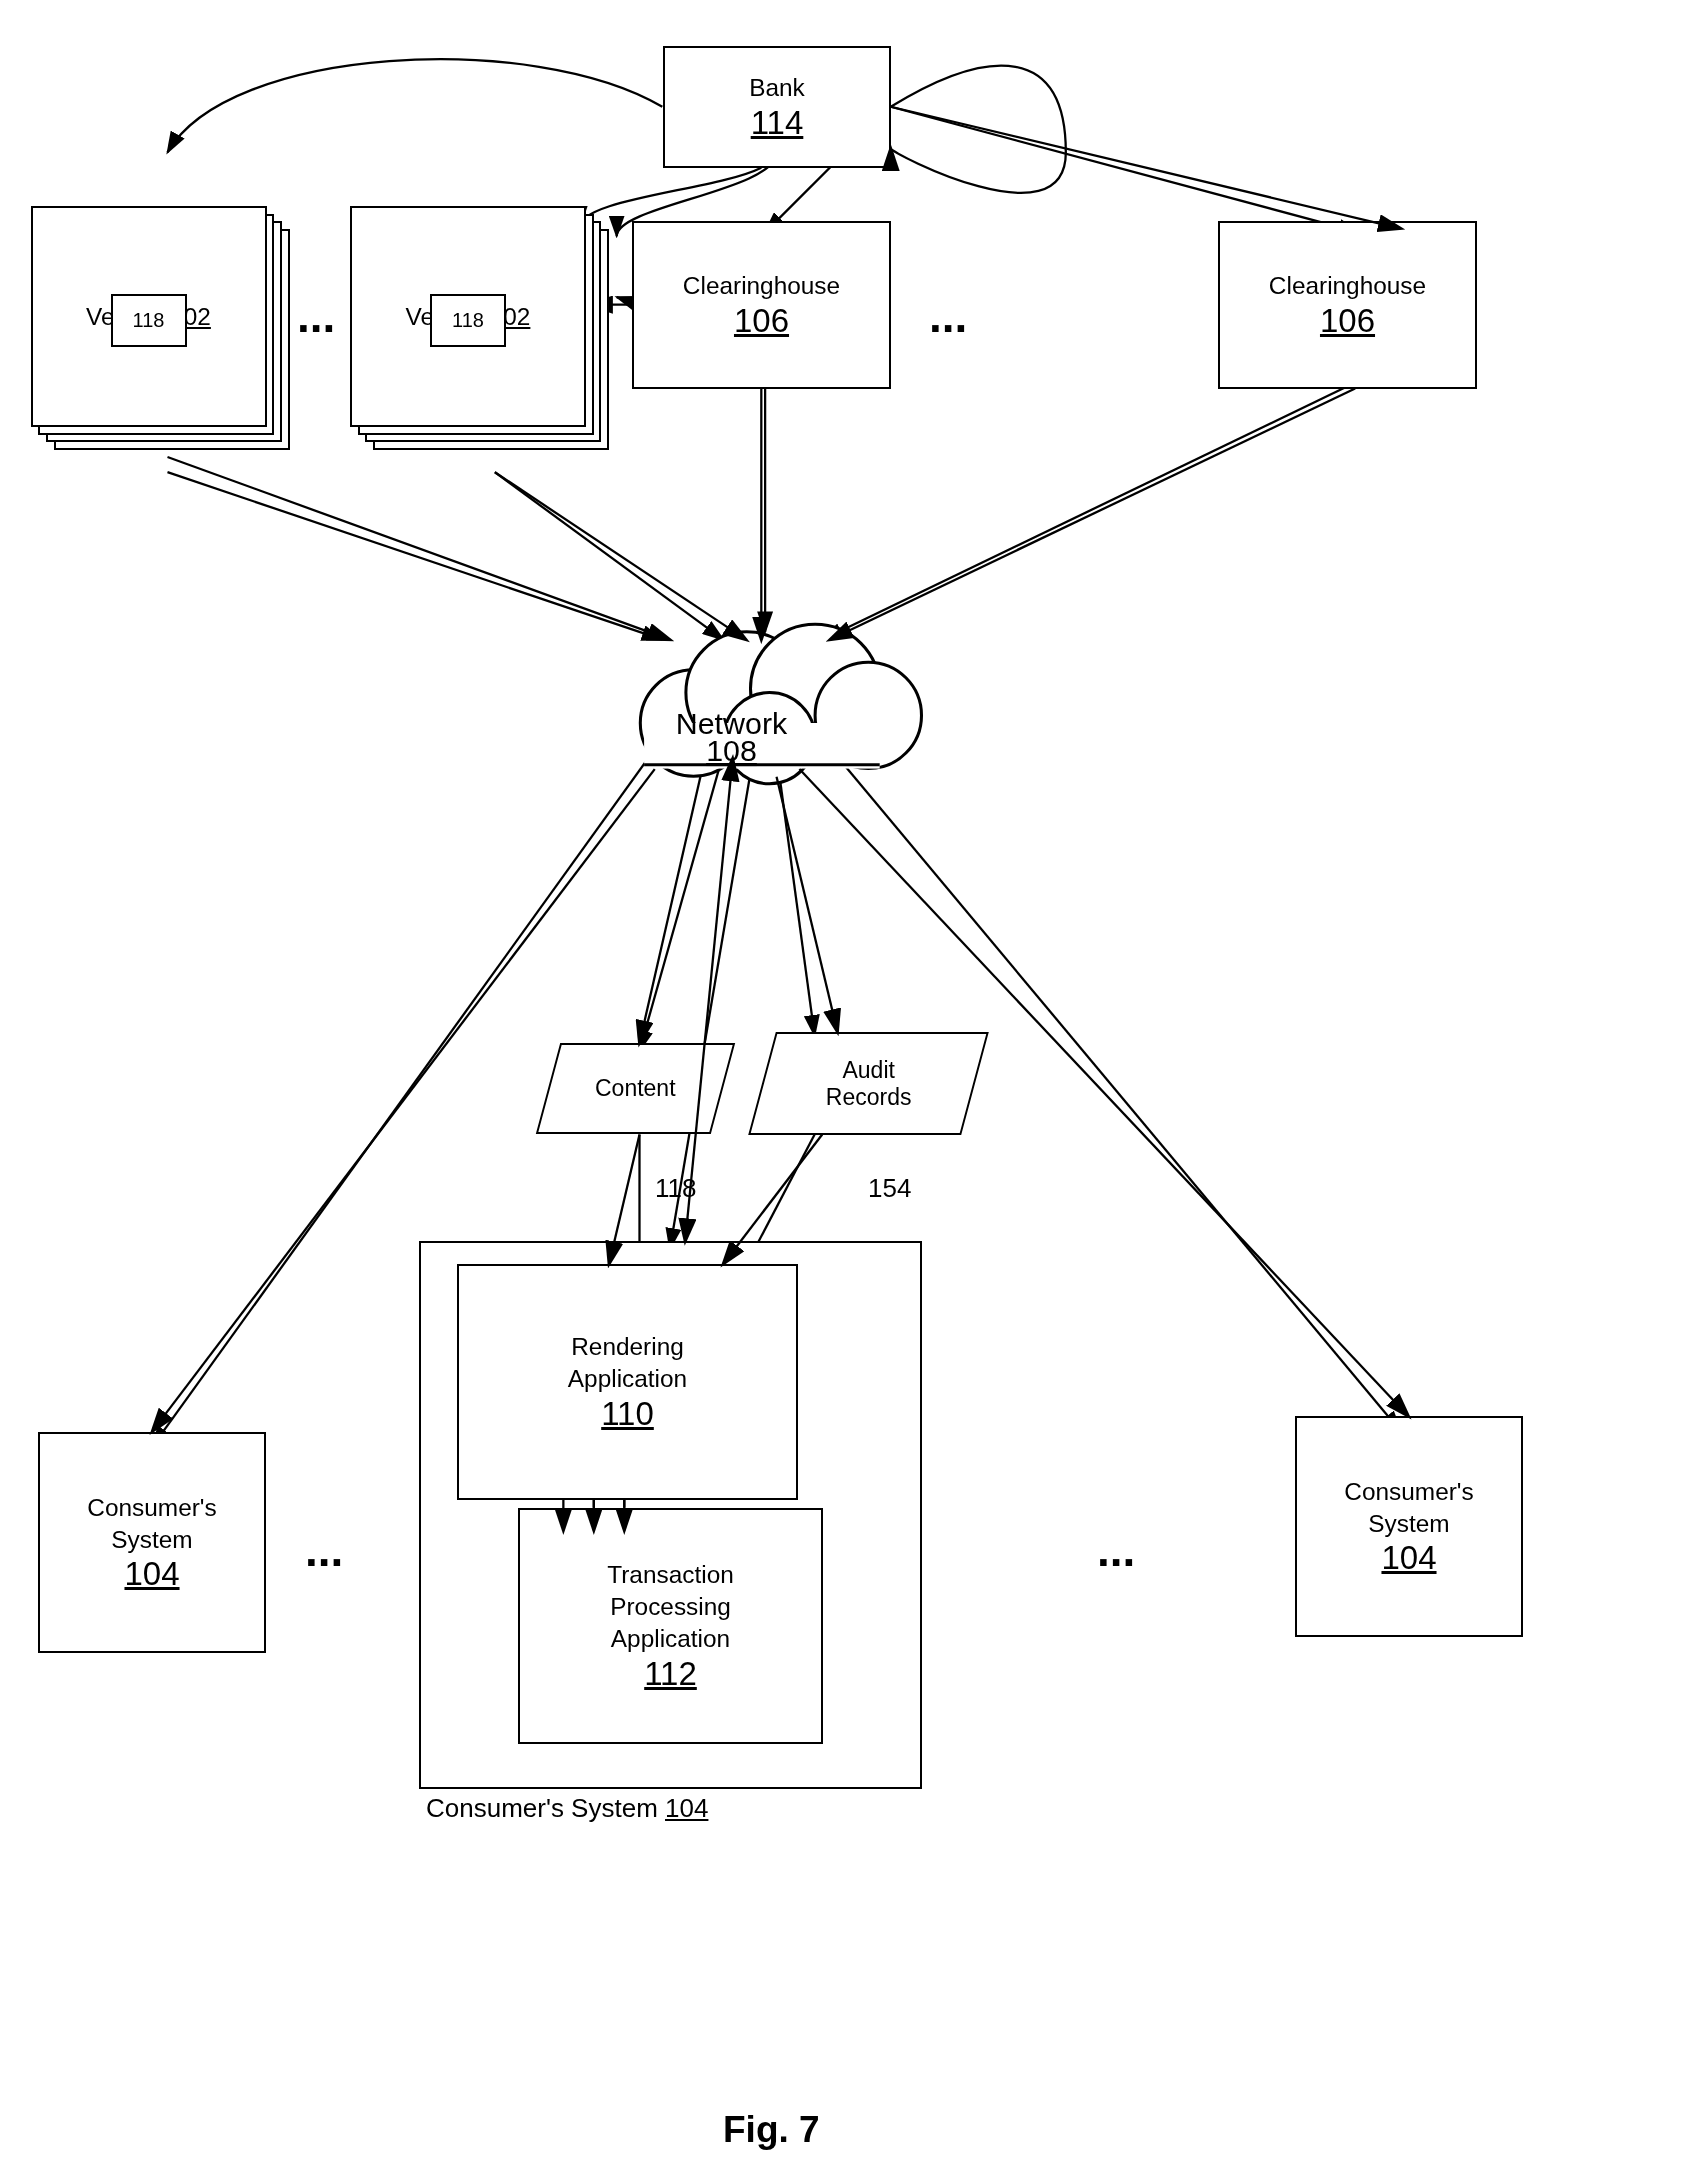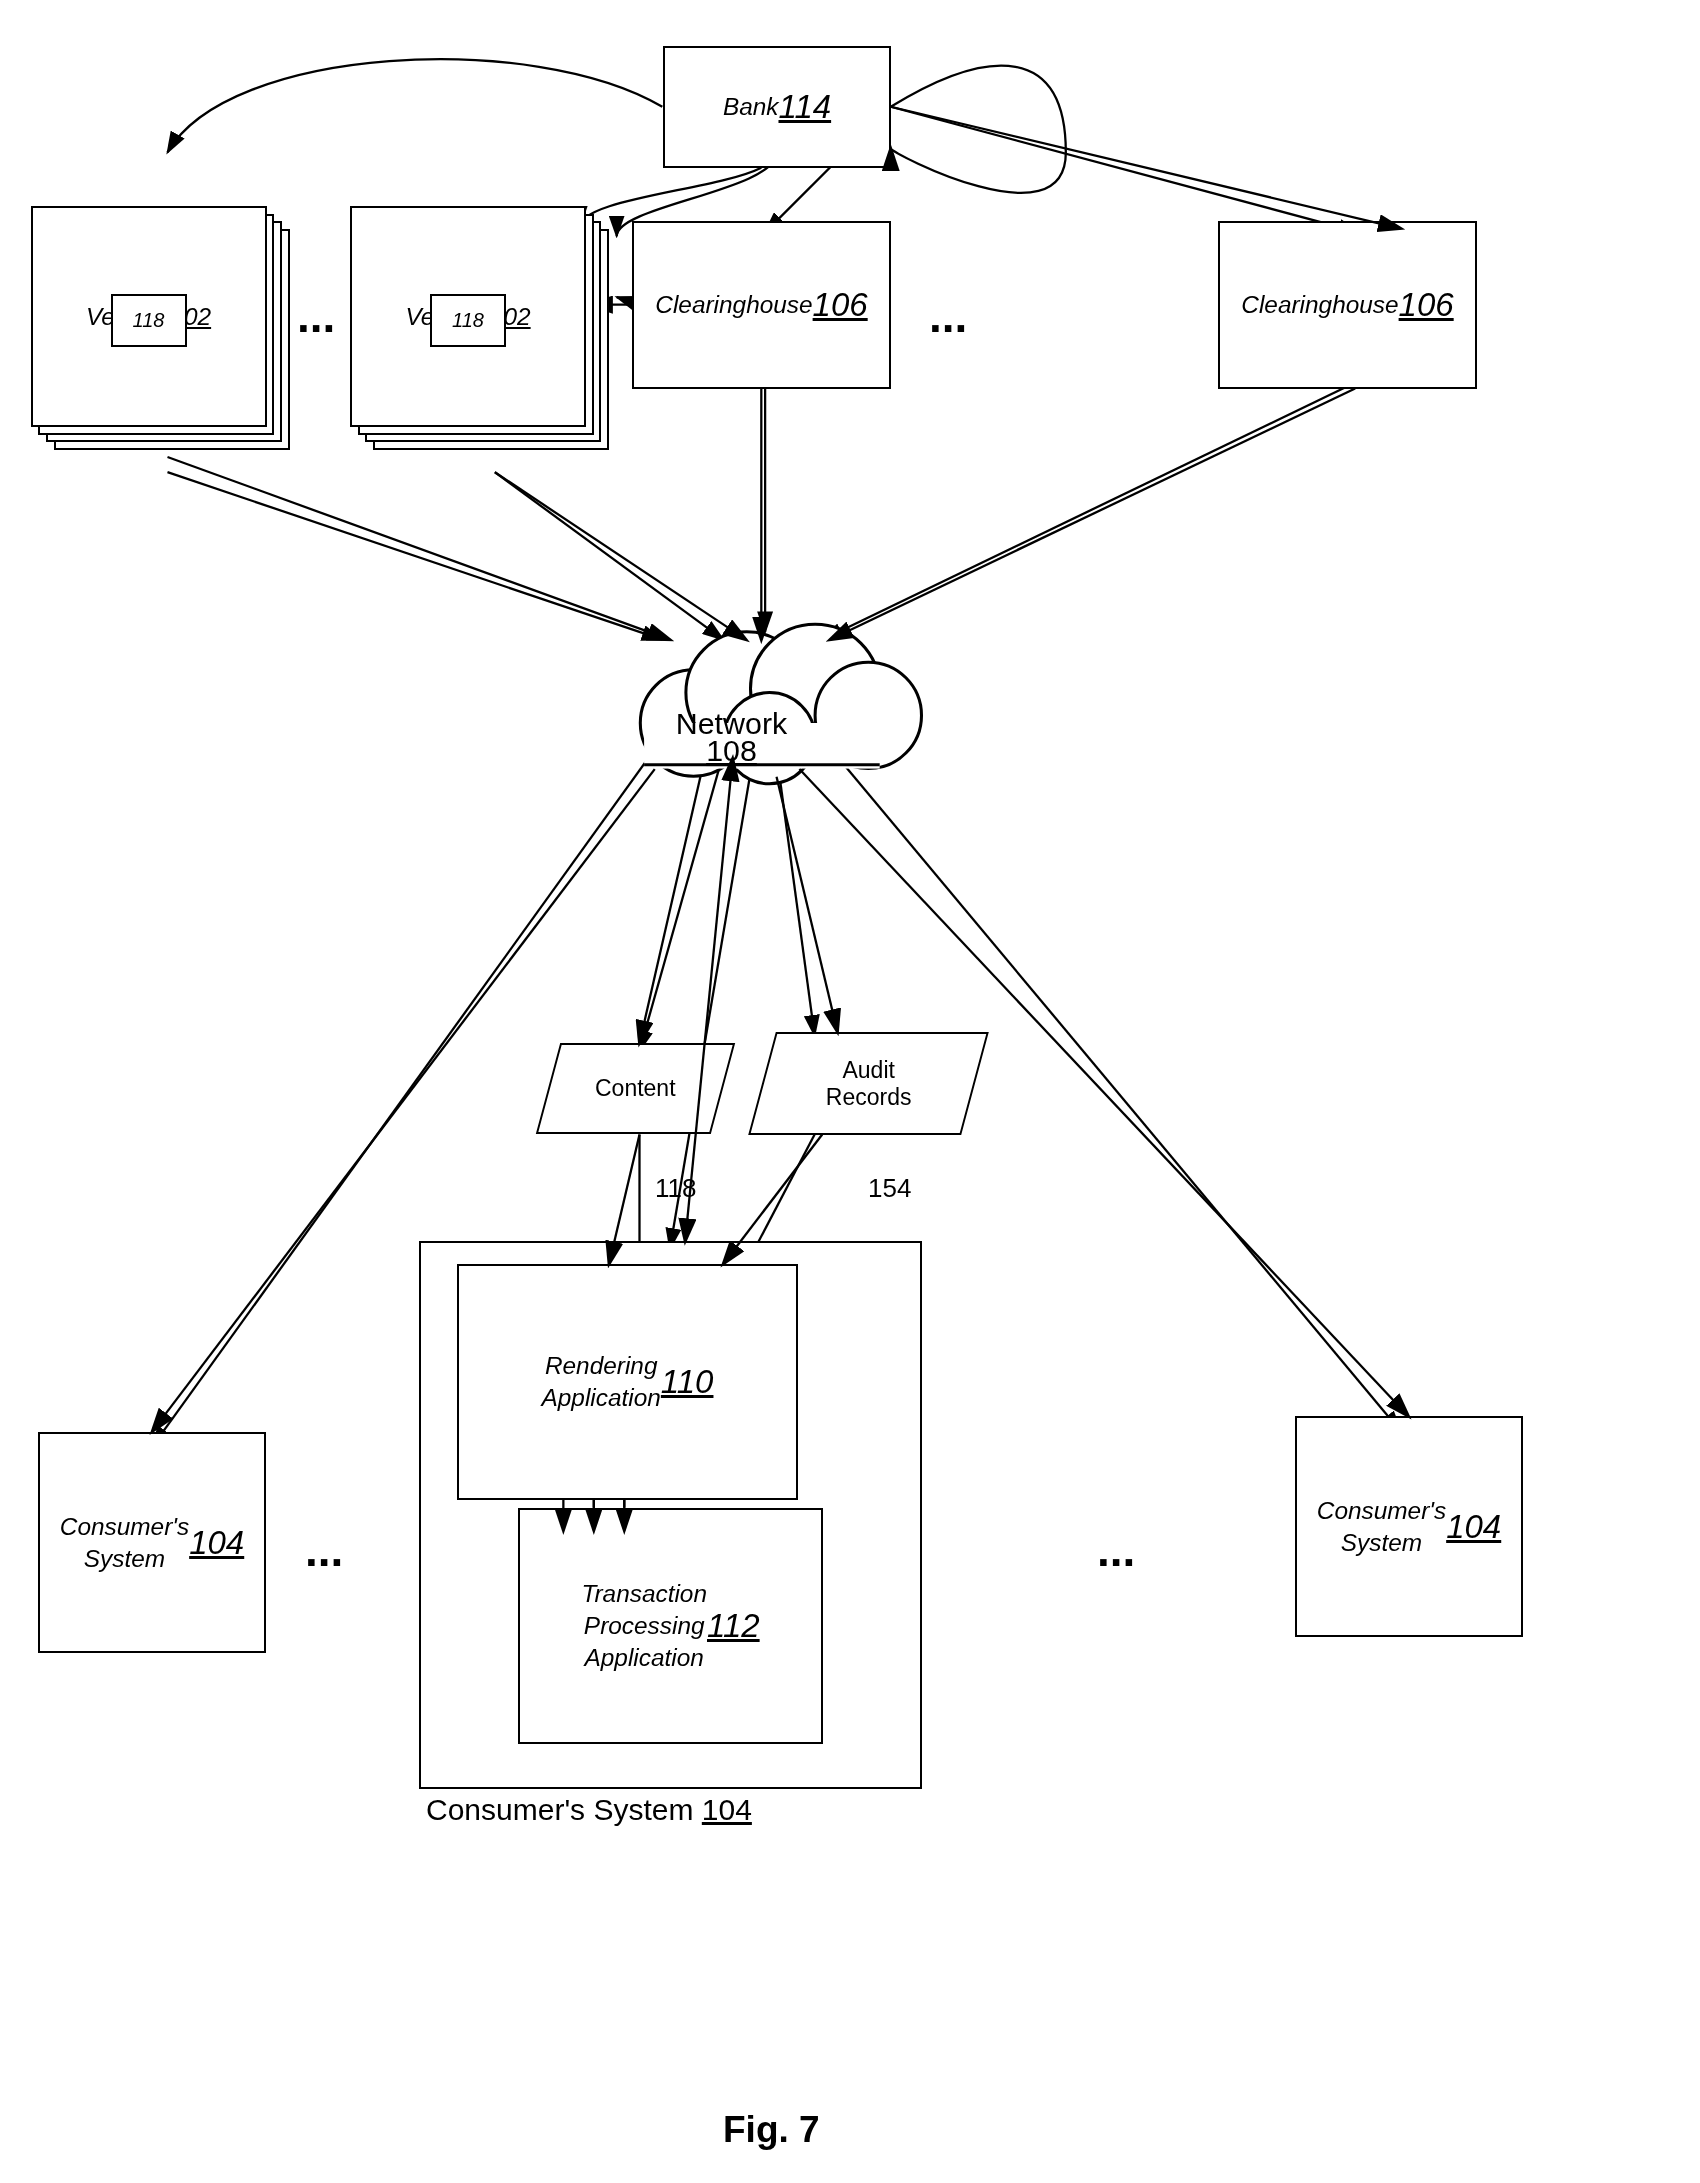--- a/index.html
+++ b/index.html
@@ -18,25 +18,24 @@
       width: 1700px;
       height: 2183px;
     }
 
     
     .box {
       position: absolute;
       border: 2.3px solid #000;
       background: #fff;
       display: flex;
-      flex-direction: row;
+      flex-direction: column;
       align-items: center;
       justify-content: center;
       text-align: center;
-      font-style: italic;
     }
 
     .box-label {
       font-size: 24.4px;
       font-weight: normal;
       line-height: 1.3;
     }
 
     .box-num {
       font-size: 33px;
@@ -231,21 +230,21 @@
   <div class="diamond" style="left:762px; top:1032px; width:213px; height:103px;">
     <span class="diamond-label">Audit<br>Records</span>
   </div>
 
   <div class="ref-label" style="left:655px; top:1173px; font-size:26px;">118</div>
   <div class="ref-label" style="left:868px; top:1173px; font-size:26px;">154</div>
 
   <div class="box" style="left:419px; top:1241px; width:503px; height:548px;">
   </div>
 
-  <div style="position:absolute; left:426px; top:1793px; font-size:30px;">
+  <div style="position:absolute; left:426px; top:1793px; font-size:26px;">
     Consumer's System <span style="text-decoration:underline;">104</span>
   </div>
 
   <div class="box" style="left:457px; top:1264px; width:341px; height:236px;">
     <span class="box-label">Rendering<br>Application</span>
     <span class="box-num">110</span>
   </div>
 
   <div class="box" style="left:518px; top:1508px; width:305px; height:236px;">
     <span class="box-label">Transaction<br>Processing<br>Application</span>

